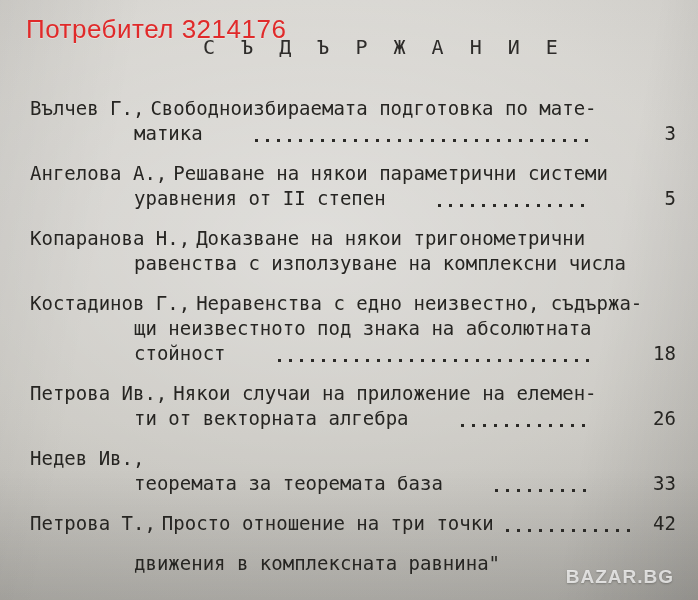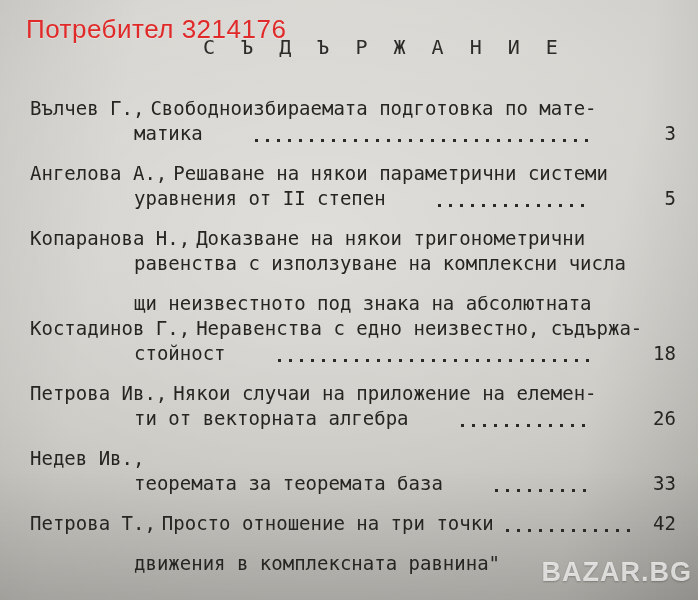--- a/index.html
+++ b/index.html
@@ -42,25 +42,25 @@
     font-size: 26px;
     letter-spacing: 0.5px;
     color: #e02a2a;
     text-shadow: 0 1px 0 rgba(255,255,255,0.35);
     z-index: 5;
     white-space: nowrap;
   }
 
   .watermark-bottom {
     position: absolute;
-    right: 6px;
+    right: 24px;
     bottom: 12px;
     font-family: "Liberation Sans", sans-serif;
     font-weight: bold;
-    font-size: 27px;
+    font-size: 19px;
     letter-spacing: 1px;
     color: rgba(255,255,255,0.72);
     text-shadow: 0 1px 2px rgba(0,0,0,0.25);
     z-index: 5;
     white-space: nowrap;
   }
 
   .doc-title {
     position: absolute;
     left: 0;
@@ -174,32 +174,32 @@
           <span class="dots none"></span>
           <span class="spacer-end"></span>
         </div>
         <div class="line cont">
           <span class="text">равенства с използуване на комплексни числа</span>
           <span class="dots"></span>
           <span class="page-num">17</span>
         </div>
       </div>
       <div class="entry">
-        <div class="line cont">
-          <span class="text">щи неизвестното под знака на абсолютната</span>
-          <span class="dots none"></span>
-          <span class="spacer-end"></span>
-        </div>
         <div class="line">
           <span class="author">Костадинов Г.,</span>
           <span class="text">Неравенства с едно неизвестно, съдържа-</span>
           <span class="dots none"></span>
           <span class="spacer-end"></span>
         </div>
         <div class="line cont">
+          <span class="text">щи неизвестното под знака на абсолютната</span>
+          <span class="dots none"></span>
+          <span class="spacer-end"></span>
+        </div>
+        <div class="line cont">
           <span class="text">стойност</span>
           <span class="dots"></span>
           <span class="page-num">18</span>
         </div>
       </div>
       <div class="entry">
         <div class="line">
           <span class="author">Петрова Ив.,</span>
           <span class="text">Някои случаи на приложение на елемен-</span>
           <span class="dots none"></span>

